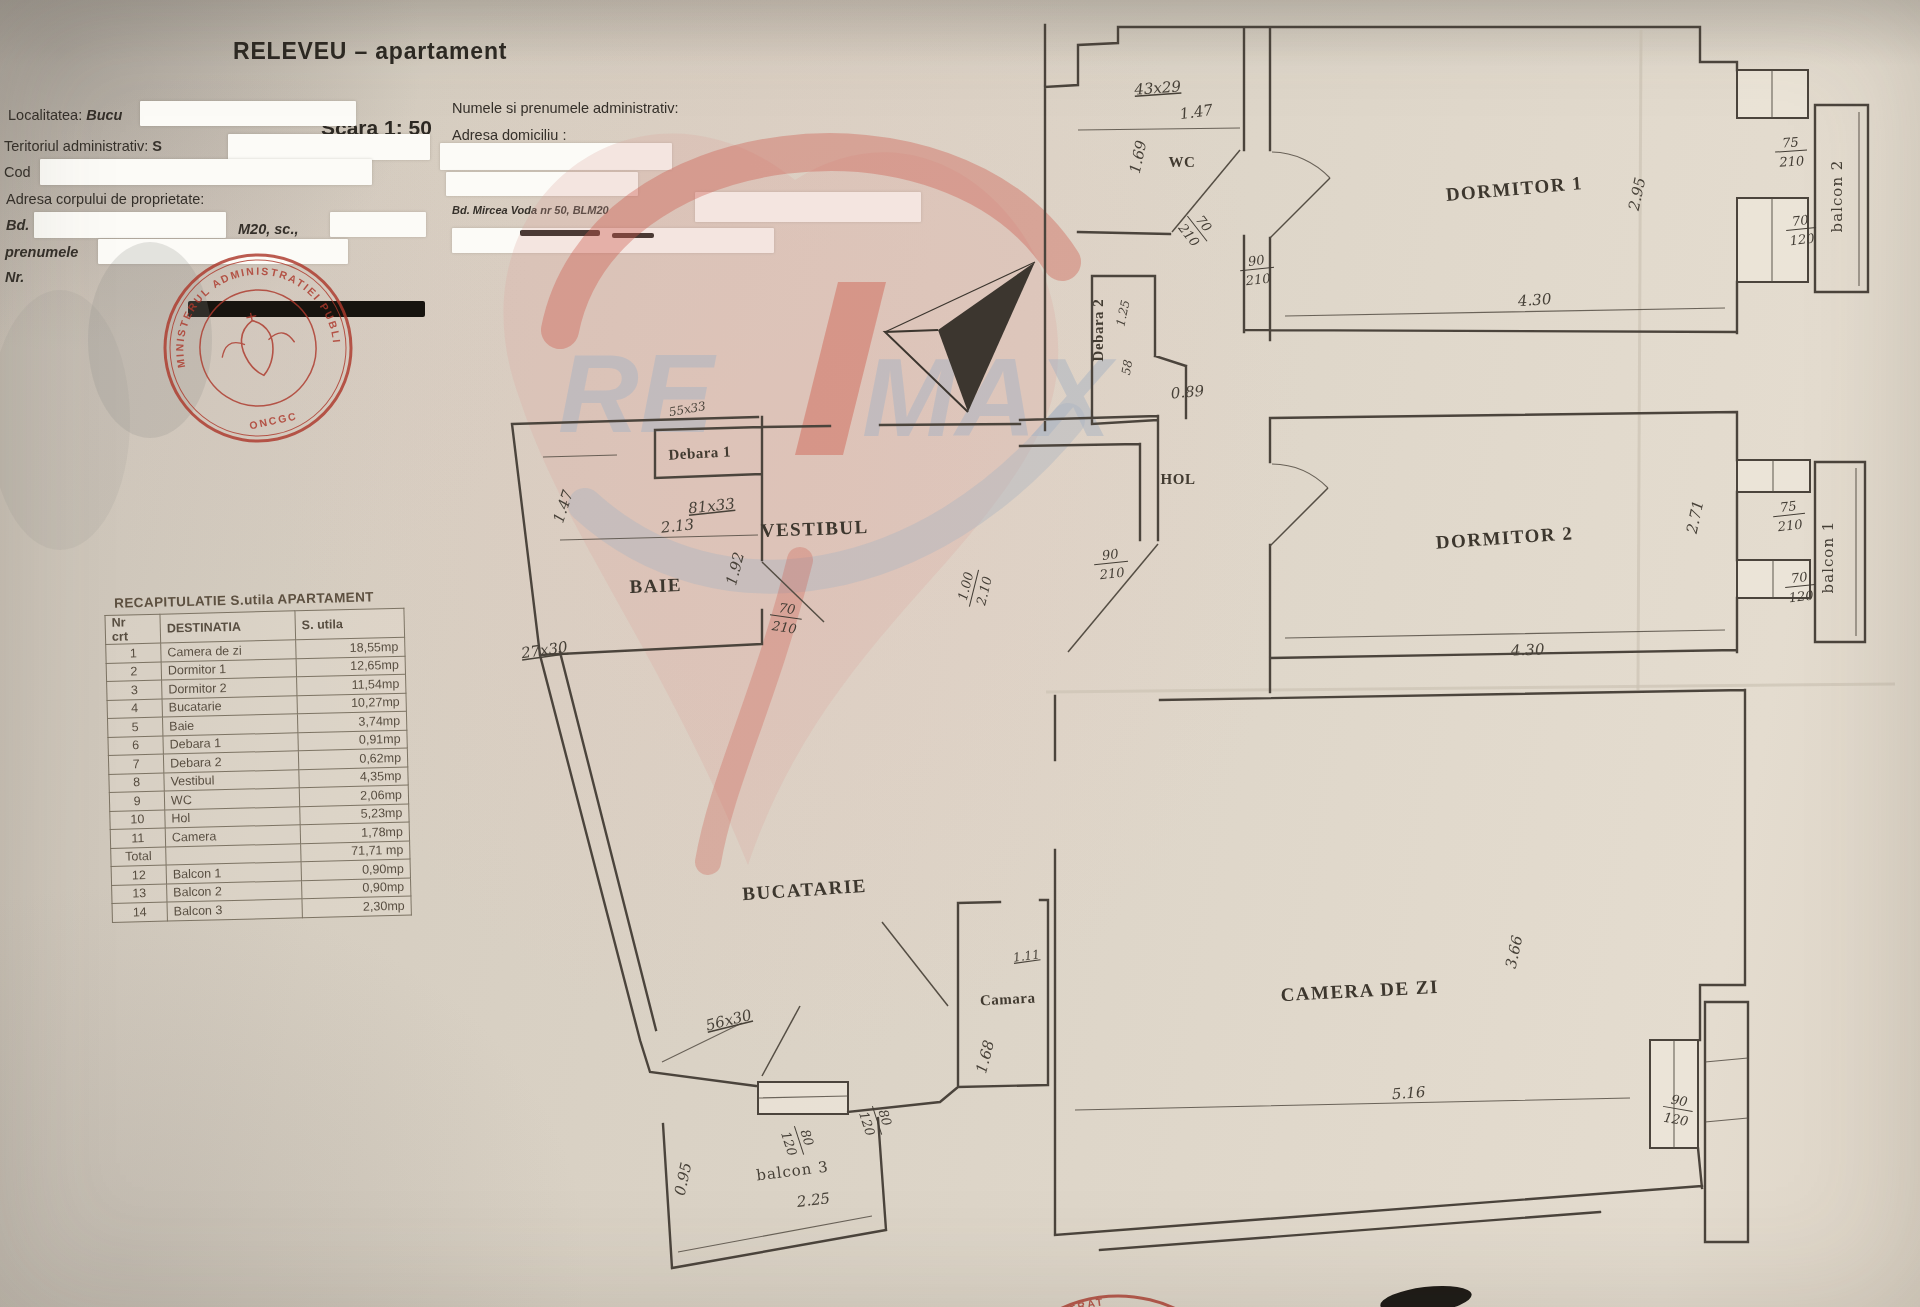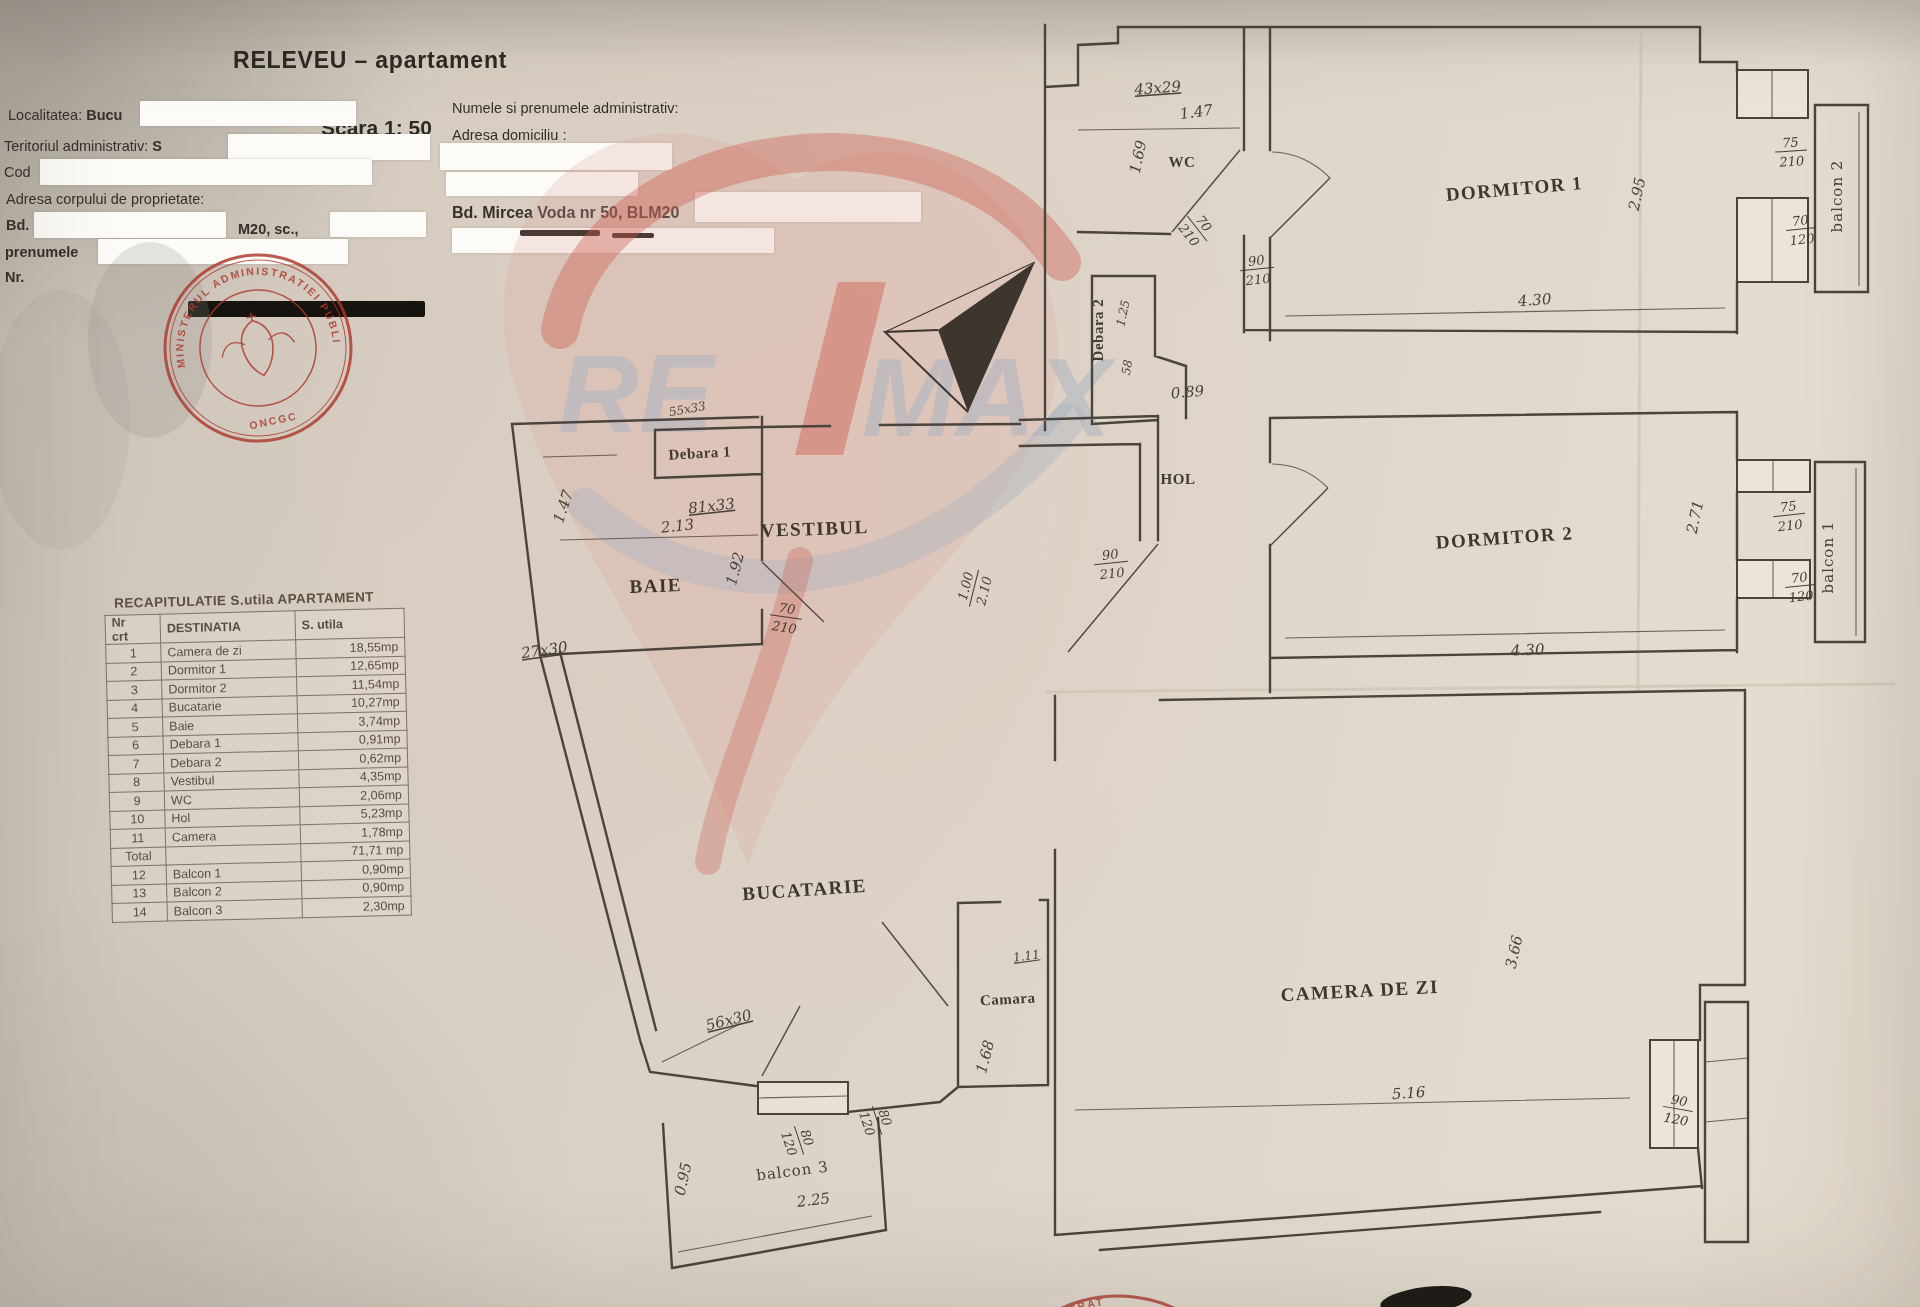--- a/index.html
+++ b/index.html
@@ -12,22 +12,22 @@
       radial-gradient(650px 520px at 120px 1260px, rgba(166,160,152,.38), transparent 72%),
       linear-gradient(180deg, rgba(96,92,86,.22) 0%, rgba(96,92,86,0) 5%),
       linear-gradient(100deg,#c9c1b6 0%,#d6cec1 22%,#ddd5c8 55%,#e4dccf 88%,#ddd4c6 100%);
   }
   .page::after{content:"";position:absolute;inset:0;pointer-events:none;
     box-shadow:inset 0 0 120px rgba(70,64,58,.18);}
   svg.layer{position:absolute;left:0;top:0;}
   
   .hl{position:absolute;font-size:14.5px;color:#35302a;white-space:nowrap;}
   .b{font-weight:700;}
-  .bi{font-weight:700;text-align:right;}
-  .title{position:absolute;left:233px;top:47px;font:700 23px "Liberation Sans",sans-serif;
+  .bi{font-weight:700;font-style:italic;text-align:right;}
+  .title{position:absolute;left:233px;top:38px;font:700 23px "Liberation Sans",sans-serif;
     letter-spacing:.8px;color:#2d2923;text-align:center;}
   .scara{position:absolute;left:321px;top:68px;font:700 21px "Liberation Sans",sans-serif;color:#2d2923;margin-top:48px;}
   .wbox{position:absolute;background:#fcfbf7;border-radius:1px;box-shadow:0 0 3px rgba(60,55,48,.22);}
   .bbar{position:absolute;background:#17140f;border-radius:2px;}
   
   .recap{position:absolute;left:104px;top:596px;transform:rotate(-1.4deg);
     transform-origin:top left;color:#574d40;}
   .t-title{font:700 13.5px "Liberation Sans",sans-serif;letter-spacing:.4px;
     margin:0 0 4px 10px;color:#5d5040;}
   table.rc{border-collapse:collapse;font:12.5px "Liberation Sans",sans-serif;color:#584e41;}
@@ -90,21 +90,21 @@
   <div class="hl bi" style="left:5px;top:269px">
     <span>Nr.</span>
   </div>
 
   <div class="hl" style="left:452px;top:100px">
     <span>Numele si prenumele administrativ:</span>
   </div>
   <div class="hl" style="left:452px;top:127px">
     <span>Adresa domiciliu :</span>
   </div>
-  <div class="hl bi" style="left:452px;top:204px;font-size:16px">
+  <div class="hl bi" style="left:452px;top:204px;font-size:11px">
     <span>Bd. Mircea Voda nr 50, BLM20</span>
   </div>
 
   <div class="wbox" style="left:140px;top:101px;width:216px;height:25px"></div>
   <div class="wbox" style="left:228px;top:134px;width:202px;height:26px"></div>
   <div class="wbox" style="left:40px;top:159px;width:332px;height:26px"></div>
   <div class="wbox" style="left:34px;top:212px;width:192px;height:26px"></div>
   <div class="wbox" style="left:330px;top:212px;width:96px;height:25px"></div>
   <div class="wbox" style="left:98px;top:239px;width:250px;height:25px"></div>
   <div class="wbox" style="left:440px;top:143px;width:232px;height:27px"></div>

